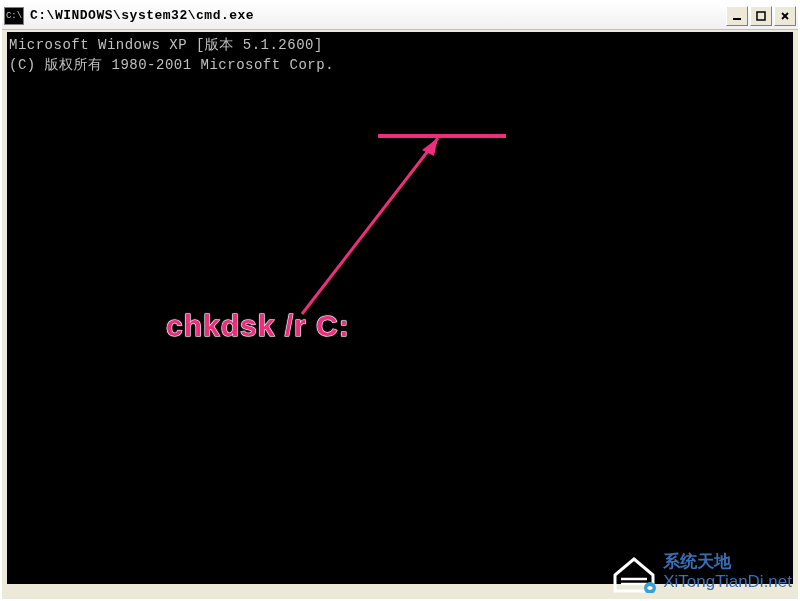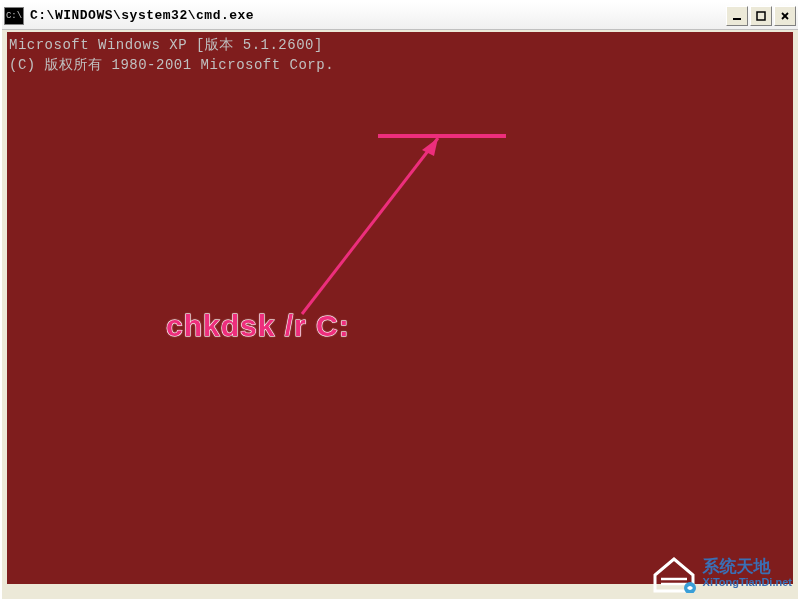--- a/index.html
+++ b/index.html
@@ -75,21 +75,21 @@
     .window-btn svg {
       width: 10px;
       height: 10px;
     }
     .terminal {
       position: absolute;
       top: 30px;
       left: 5px;
       right: 5px;
       bottom: 15px;
-      background: #7f1d1d;
+      background: #000000;
       color: #c0c0c0;
       font-family: "Courier New", "Lucida Console", monospace;
       font-size: 14px;
       line-height: 20px;
       padding: 3px 2px;
       white-space: pre;
       overflow: hidden;
       letter-spacing: 0.5px;
     }
     .terminal-line {
@@ -112,42 +112,41 @@
       position: absolute;
       top: 130px;
       left: 260px;
       pointer-events: none;
     }
     .watermark {
       position: absolute;
       bottom: 6px;
       right: 6px;
       display: flex;
-      align-items: center;
+      align-items: flex-start;
       gap: 6px;
     }
     .watermark-icon {
       width: 46px;
       height: 40px;
     }
     .watermark-text {
       display: flex;
       flex-direction: column;
       font-family: "Microsoft YaHei", Arial, sans-serif;
     }
     .watermark-title {
       font-size: 17px;
       font-weight: bold;
       color: #3a6fb5;
       line-height: 1.1;
     }
     .watermark-url {
-      font-size: 11px;
+      font-size: 17px;
       color: #3a6fb5;
-      font-weight: bold;
     }
   </style>
 </head>
 <body>
 
 <div class="window">
 
   <div class="titlebar">
     <div class="titlebar-icon">
       <span>C:\</span>

